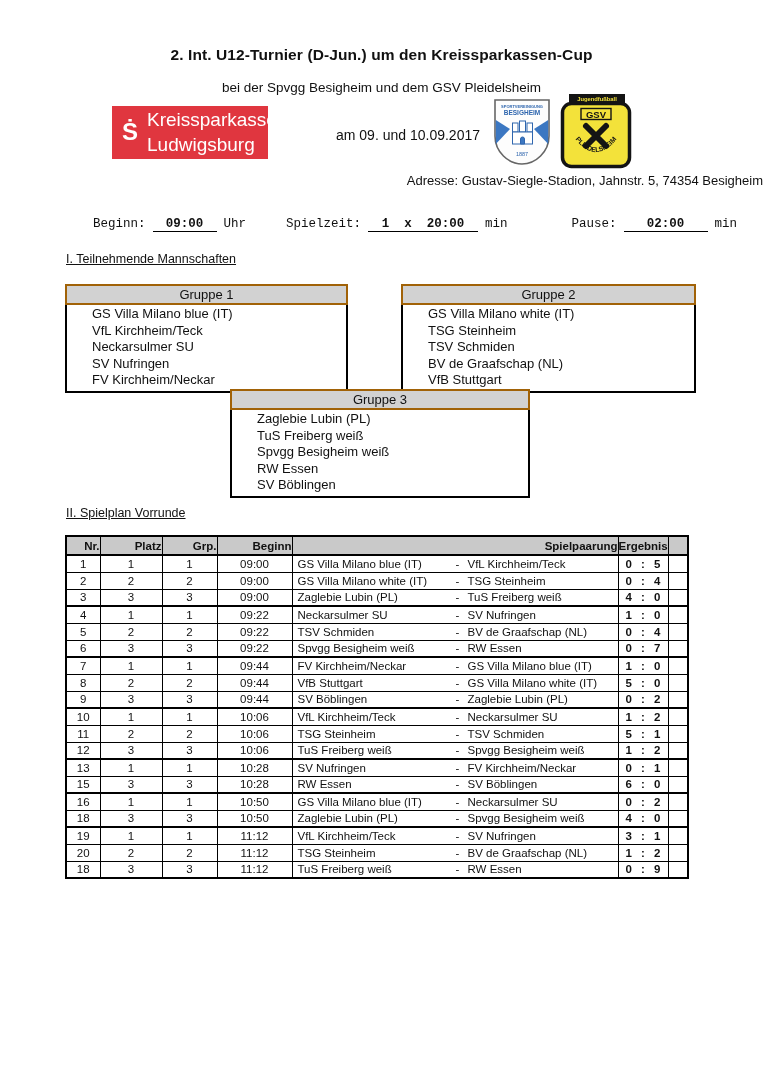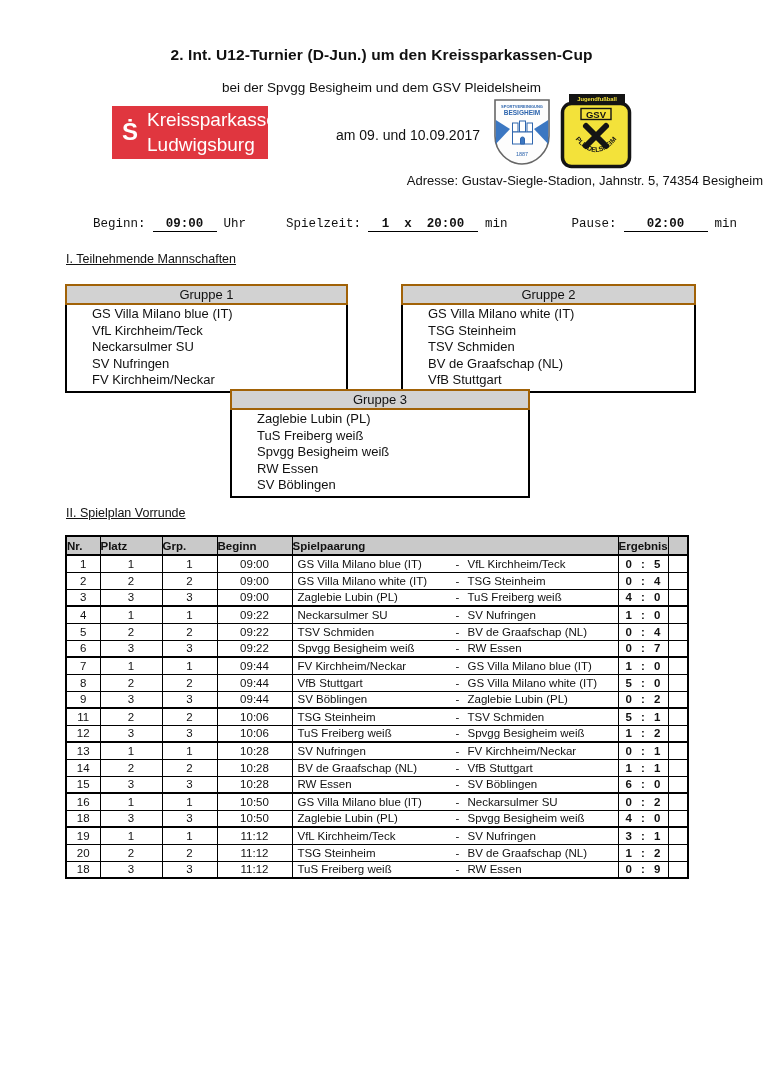--- a/index.html
+++ b/index.html
@@ -65,21 +65,21 @@
     position:absolute; left:65px; top:535px; width:622px;
     border-collapse:collapse; table-layout:fixed; font-size:11.5px;
     border:2px solid #000;
   }
   #schedule-table th, #schedule-table td {
     border:1px solid #000; height:17px; padding:0;
     overflow:hidden; white-space:nowrap;
   }
   #schedule-table th {
     background:#c9c9c9; font-weight:bold; height:19px;
-    border-bottom:2px solid #000; text-align:left;
+    border-bottom:2px solid #000; text-align:right;
   }
   .c-center { text-align:center; }
   .cell-pair { padding-left:5px !important; }
   .cell-pair .home { display:inline-block; width:158px; }
   .cell-pair .dash { display:inline-block; width:12px; }
   .score-wrap { display:flex; justify-content:space-between; padding:0 7px; font-weight:bold; }
   .slot-end td { border-bottom-width:2px !important; }
 </style>
 </head>
 <body>
@@ -358,20 +358,37 @@
     <td>
       <div class="score-wrap">
         <span>0</span>
         <span>:</span>
         <span>2</span>
       </div>
     </td>
     <td></td>
   </tr>
 
+  <tr>
+    <td class="c-center">10</td>
+    <td class="c-center">1</td>
+    <td class="c-center">1</td>
+    <td class="c-center">10:06</td>
+    <td class="cell-pair">
+      <span class="home">VfL Kirchheim/Teck</span><span class="dash">-</span><span class="away">Neckarsulmer SU</span>
+    </td>
+    <td>
+      <div class="score-wrap">
+        <span>1</span>
+        <span>:</span>
+        <span>2</span>
+      </div>
+    </td>
+    <td></td>
+  </tr>
 
   <tr>
     <td class="c-center">11</td>
     <td class="c-center">2</td>
     <td class="c-center">2</td>
     <td class="c-center">10:06</td>
     <td class="cell-pair">
       <span class="home">TSG Steinheim</span><span class="dash">-</span><span class="away">TSV Schmiden</span>
     </td>
     <td>
@@ -413,37 +430,20 @@
     <td>
       <div class="score-wrap">
         <span>0</span>
         <span>:</span>
         <span>1</span>
       </div>
     </td>
     <td></td>
   </tr>
 
-  <tr>
-    <td class="c-center">14</td>
-    <td class="c-center">2</td>
-    <td class="c-center">2</td>
-    <td class="c-center">10:28</td>
-    <td class="cell-pair">
-      <span class="home">BV de Graafschap (NL)</span><span class="dash">-</span><span class="away">VfB Stuttgart</span>
-    </td>
-    <td>
-      <div class="score-wrap">
-        <span>1</span>
-        <span>:</span>
-        <span>1</span>
-      </div>
-    </td>
-    <td></td>
-  </tr>
 
   <tr class="slot-end">
     <td class="c-center">15</td>
     <td class="c-center">3</td>
     <td class="c-center">3</td>
     <td class="c-center">10:28</td>
     <td class="cell-pair">
       <span class="home">RW Essen</span><span class="dash">-</span><span class="away">SV Böblingen</span>
     </td>
     <td>

